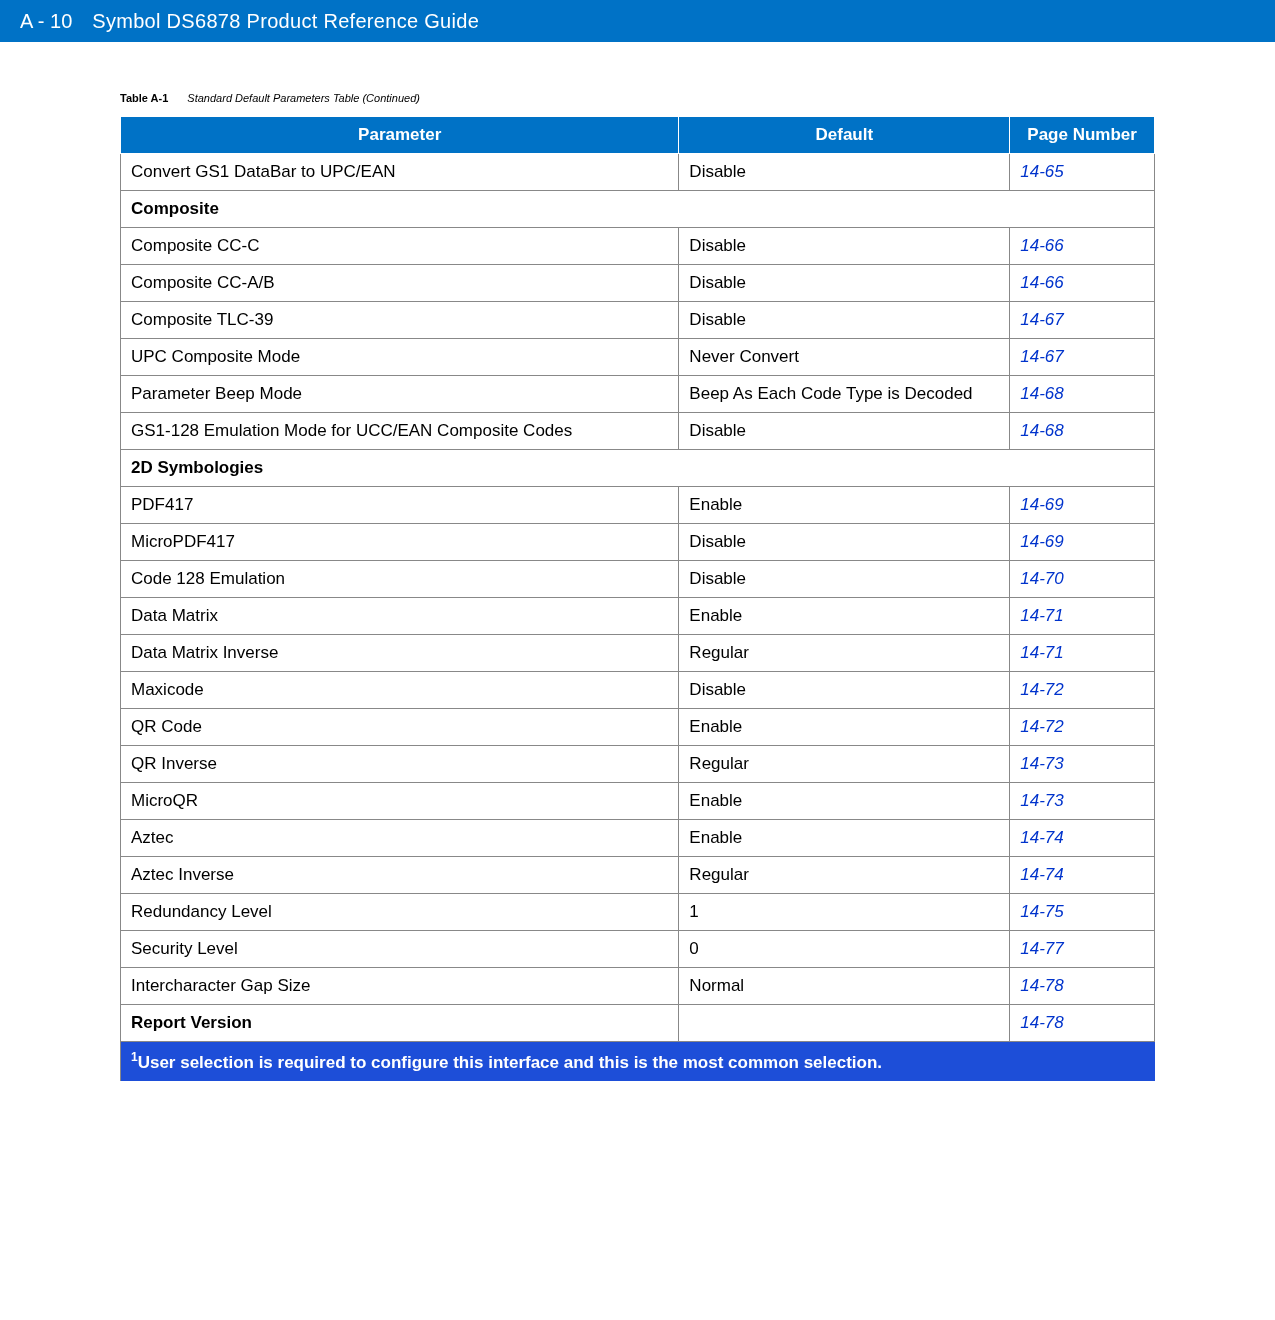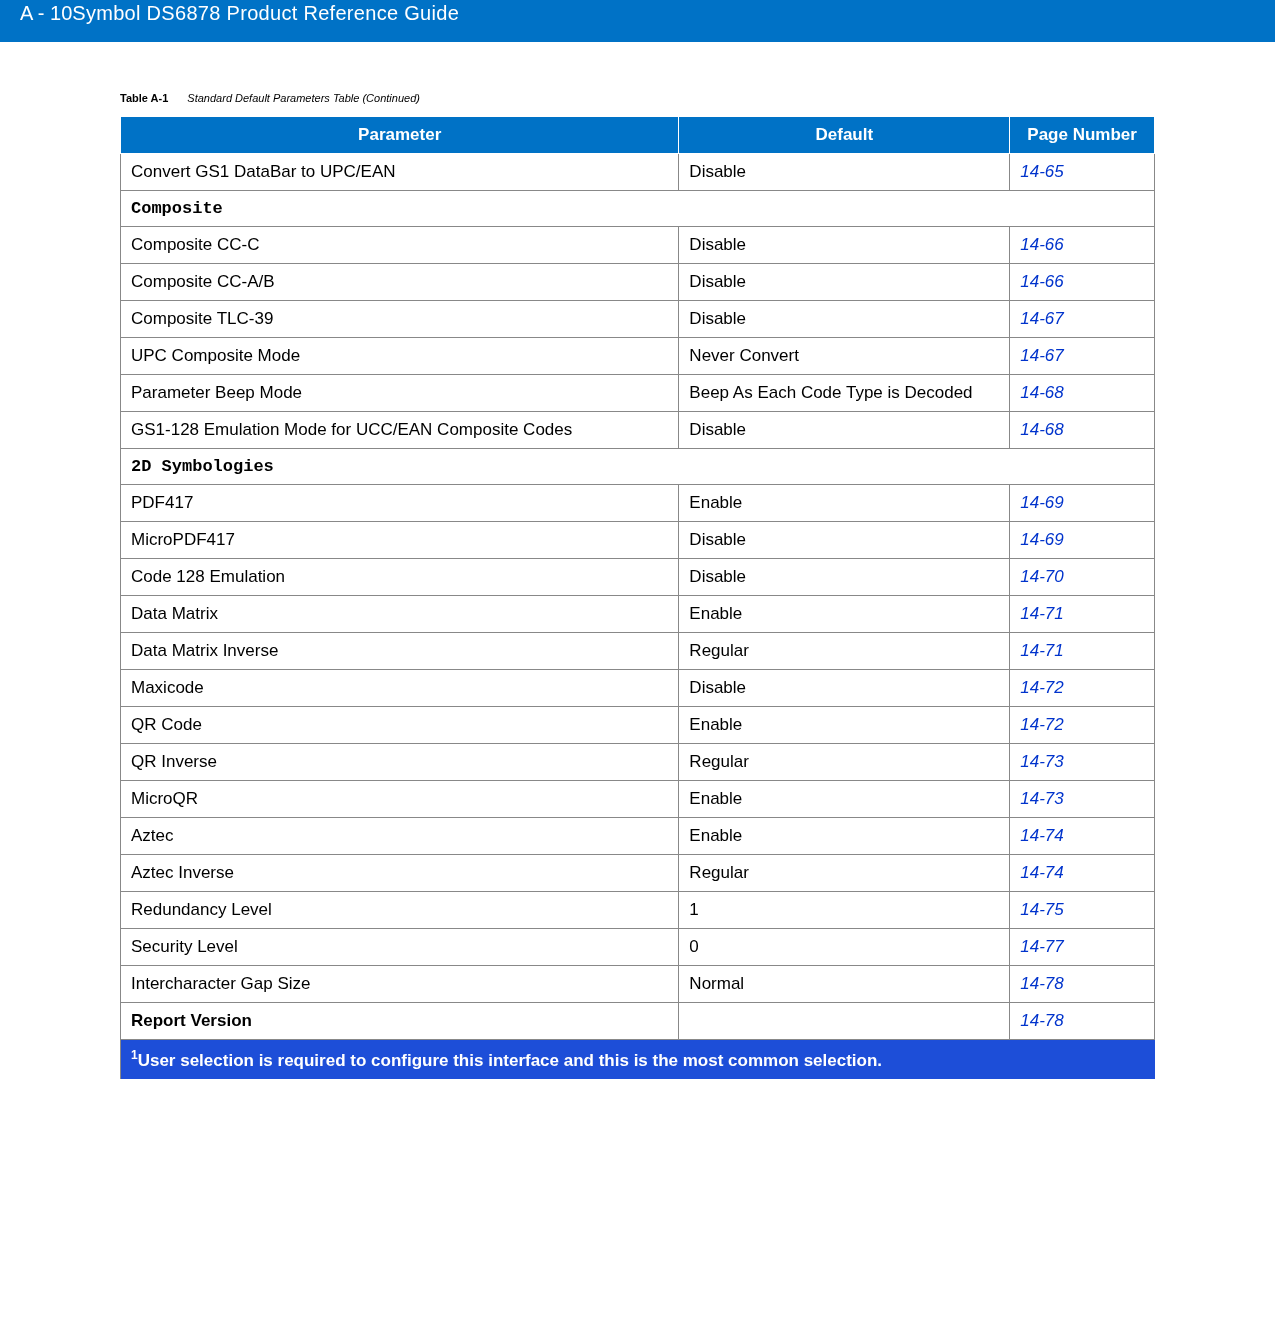--- a/index.html
+++ b/index.html
@@ -6,23 +6,24 @@
     body {
       font-family: Arial, Helvetica, sans-serif;
       background: #fff;
       width: 1275px;
       height: 1320px;
       position: relative;
     }
     .header-bar {
       background: #0072c6;
       color: #fff;
-      padding: 2px 20px;
+      padding: 10px 20px;
       font-size: 20px;
       display: flex;
+      gap: 20px;
       align-items: baseline;
       height: 42px;
     }
     .header-page { font-weight: 400; }
     .header-title { font-weight: 400; letter-spacing: 0.3px; }
     .content { padding: 50px 120px 0 120px; }
     .table-caption {
       font-size: 11px;
       margin-bottom: 12px;
       color: #000;
@@ -49,21 +50,20 @@
       padding: 8px 10px;
       border-bottom: 1px solid #888;
       border-right: 1px solid #888;
       vertical-align: top;
       color: #000;
     }
     tbody td:first-child { border-left: 1px solid #888; }
     tbody tr.section td {
       font-weight: 700;
       border-right: 1px solid #888;
-      font-family: Liberation Mono, monospace;
     }
     tbody tr.section td.section-span {
       border-right: 1px solid #888;
     }
     .page-link { color: #0033cc; font-style: italic; }
     .footnote-row td {
       background: #1d4ed8;
       color: #fff;
       font-weight: 700;
       padding: 8px 10px;

